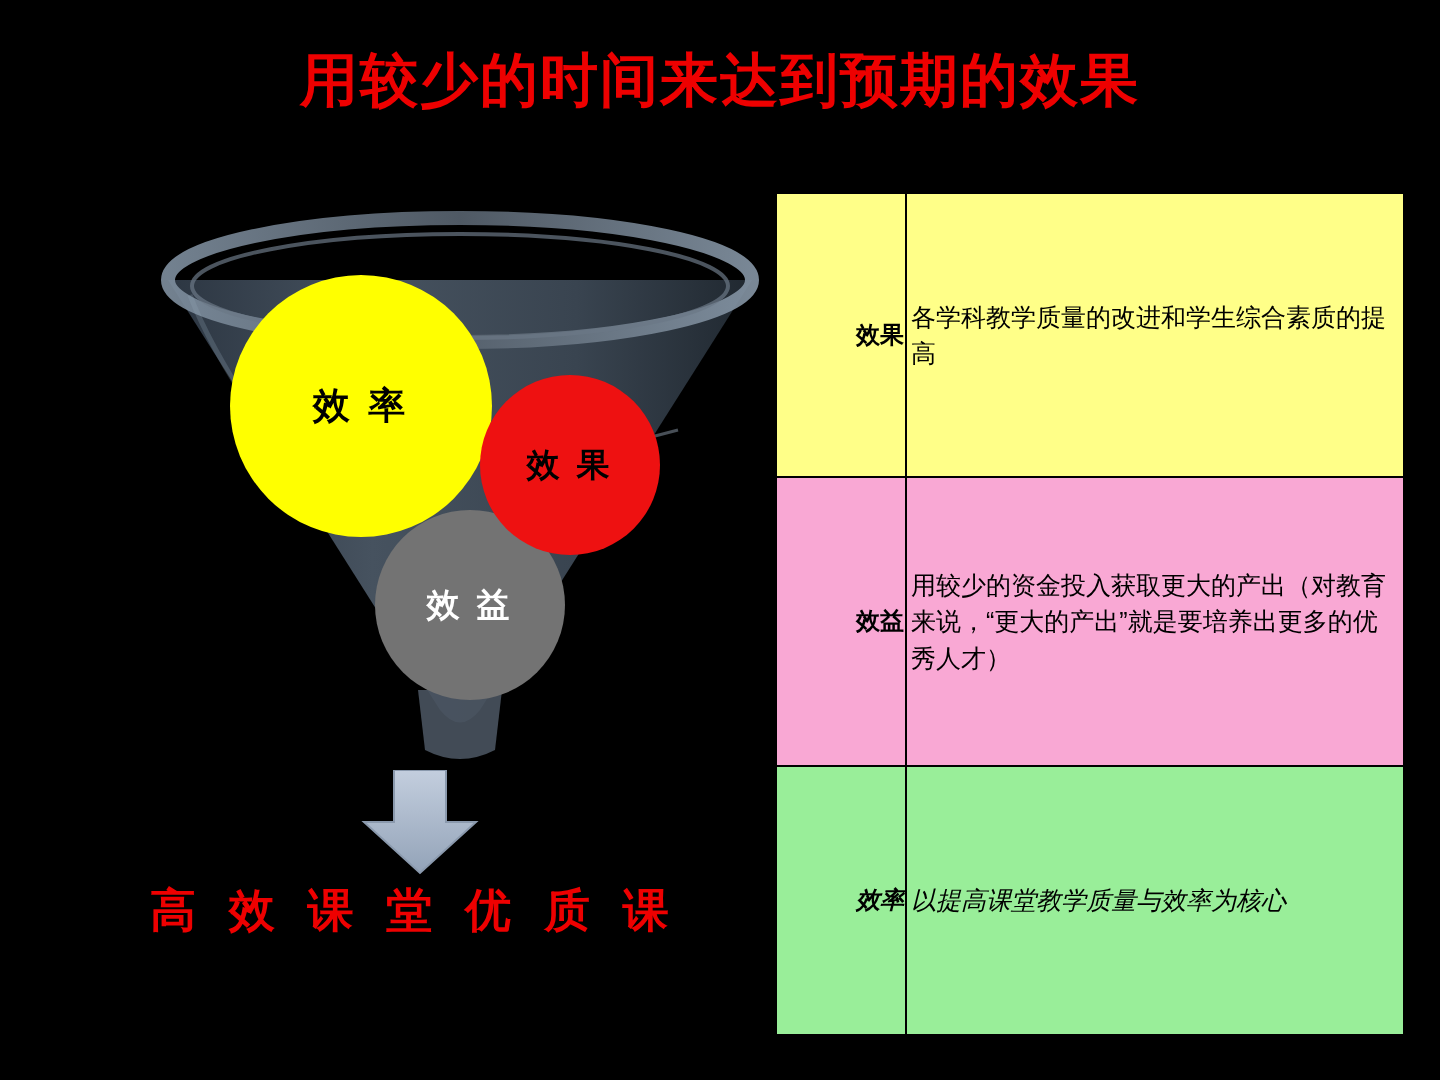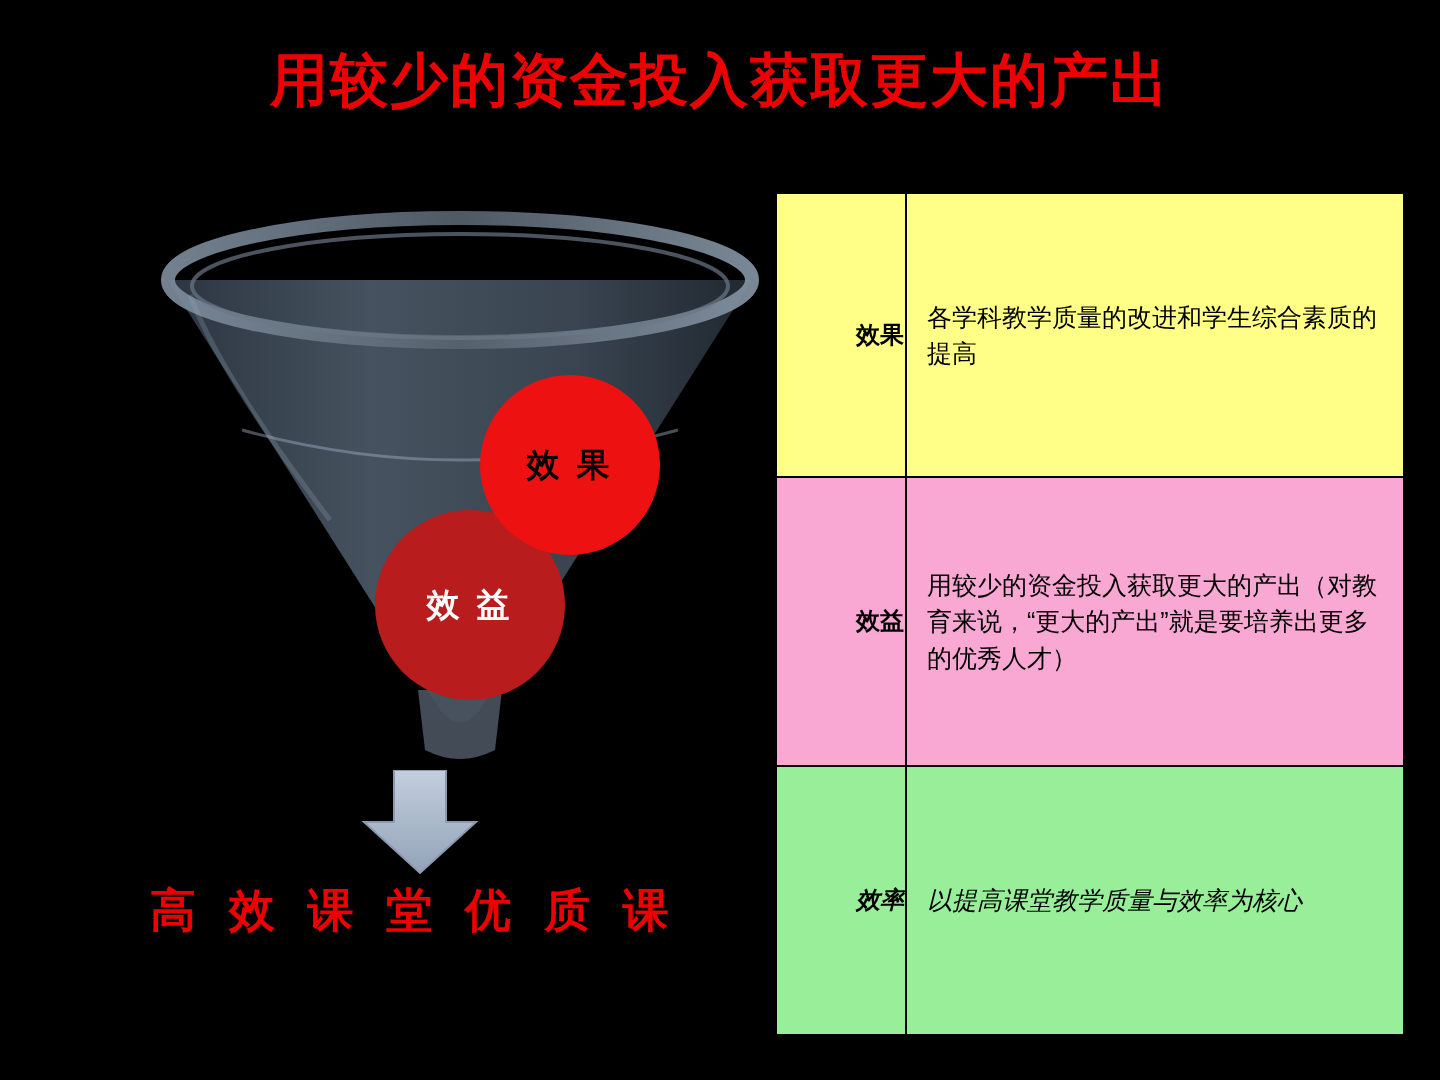--- a/index.html
+++ b/index.html
@@ -71,21 +71,21 @@
     background: #ee1111;
     color: #000000;
     font-size: 33px;
     z-index: 2;
   }
   #bubble-benefit {
     left: 225px;
     top: 320px;
     width: 190px;
     height: 190px;
-    background: #b91c1c;
+    background: #737373;
     color: #ffffff;
     font-size: 33px;
   }
 
   #funnel-arrow {
     position: absolute;
     left: 210px;
     top: 580px;
     width: 120px;
     height: 105px;
@@ -121,30 +121,30 @@
     font-size: 25px;
     line-height: 1.45;
   }
   #concept-table td.term-cell {
     width: 126px;
     text-align: right;
     font-weight: bold;
     font-size: 24px;
   }
   #concept-table td.desc-cell {
-    padding: 6px 14px 6px 20px;
+    padding: 6px 14px 6px 4px;
   }
   .row-effect   td { background: #ffff88; height: 270px; }
   .row-benefit  td { background: #f9a8d4; height: 275px; }
   .row-efficiency td { background: #99ee99; height: 255px; font-style: italic; }
 </style>
 </head>
 <body>
 
-<div id="slide-title">用较少的资金投入获取更大的产出</div>
+<div id="slide-title">用较少的时间来达到预期的效果</div>
 
 <div id="funnel-diagram">
 
   <svg id="funnel-shape" viewBox="0 0 620 580">
     <defs>
       <linearGradient id="funnelGrad" x1="0" y1="0" x2="1" y2="0">
         <stop offset="0%" stop-color="#2c3642"></stop>
         <stop offset="35%" stop-color="#46525f"></stop>
         <stop offset="70%" stop-color="#394450"></stop>
         <stop offset="100%" stop-color="#202830"></stop>
@@ -161,20 +161,21 @@
     <path d="M268,500 L352,500 L345,560 Q310,578 275,560 Z" fill="#49535f" opacity="0.9"></path>
 
     <ellipse cx="310" cy="90" rx="292" ry="62" fill="none" stroke="url(#rimGrad)" stroke-width="14" opacity="0.9"></ellipse>
     <ellipse cx="310" cy="96" rx="268" ry="52" fill="none" stroke="#6b7886" stroke-width="4" opacity="0.7"></ellipse>
 
     <path d="M92,240 Q310,300 528,240" fill="none" stroke="#9fb0c0" stroke-width="3" opacity="0.45"></path>
 
     <path d="M40,105 Q70,185 180,330" fill="none" stroke="#95a6b6" stroke-width="5" opacity="0.25"></path>
   </svg>
 
+  <div class="bubble" id="bubble-efficiency">效 率</div>
 
   <div class="bubble" id="bubble-effect">效 果</div>
 
   <div class="bubble" id="bubble-benefit">效 益</div>
 
   <svg id="funnel-arrow" viewBox="0 0 120 105">
     <defs>
       <linearGradient id="arrGrad" x1="0" y1="0" x2="0" y2="1">
         <stop offset="0%" stop-color="#c3cede"></stop>
         <stop offset="100%" stop-color="#93a3b8"></stop>

